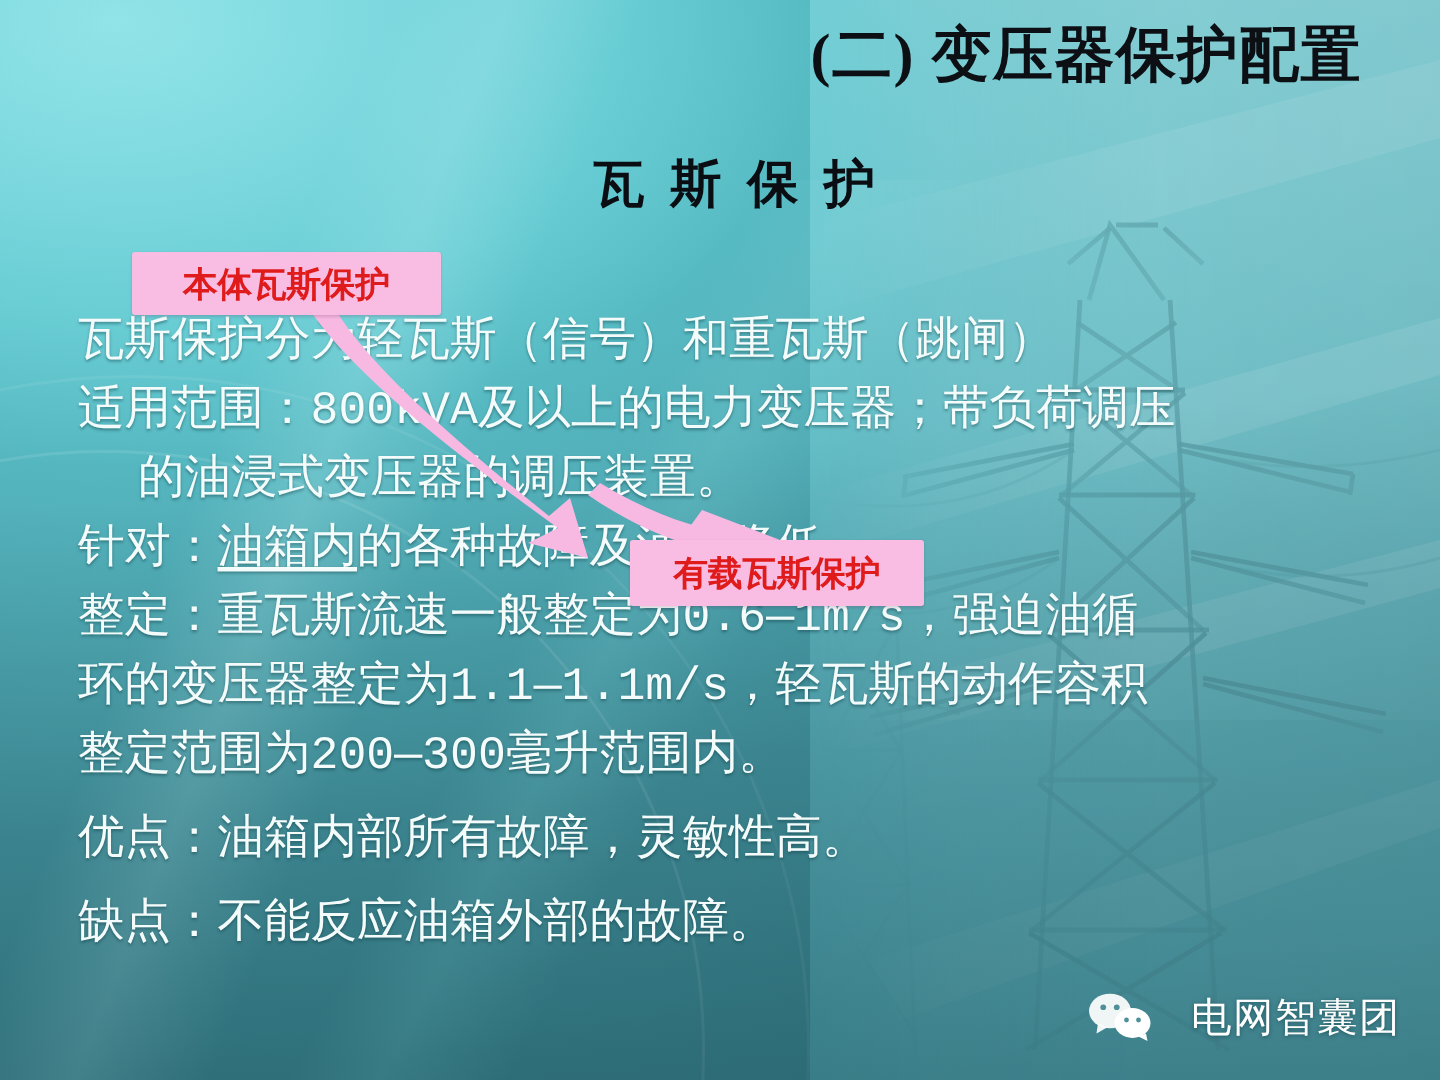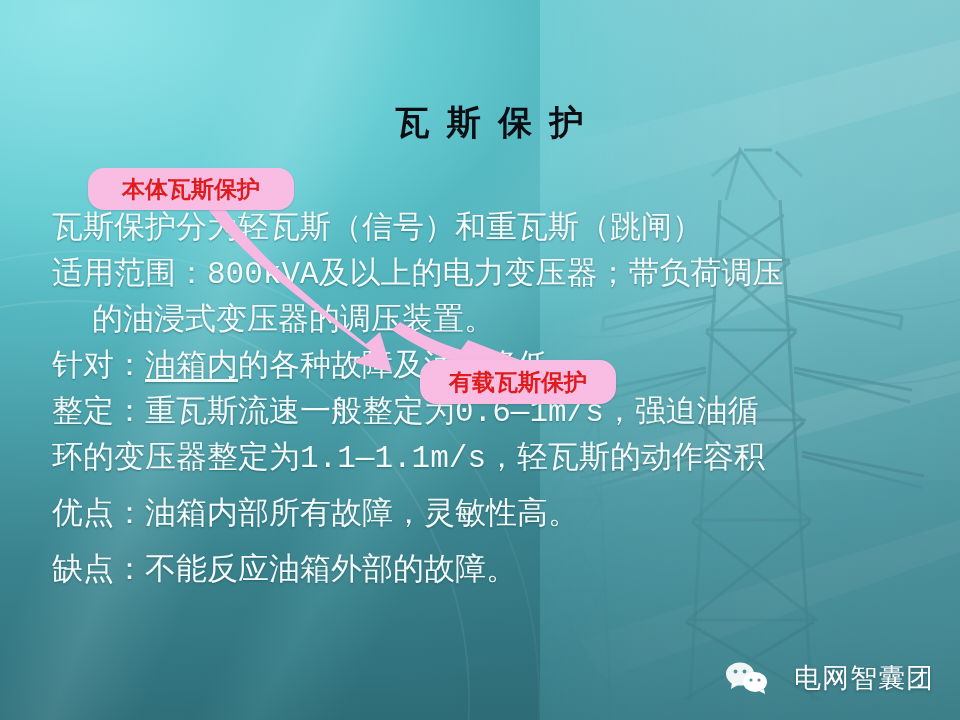--- a/index.html
+++ b/index.html
@@ -90,21 +90,21 @@
   }
   #body-text .ln{display:block;height:46px;}
   #body-text .ln.indent{padding-left:40px;}
   #body-text .ln.gap{margin-top:10px;}
   #body-text .ul{text-decoration:underline;text-underline-offset:4px;}
 
   
   .callout{
     position:absolute;
     background:#f9bde4;
-    border-radius:16px;
+    border-radius:2px;
     color:#e01b1b;
     font-family:"Liberation Sans","DejaVu Sans",sans-serif;
     font-weight:700;font-size:23px;
     display:flex;align-items:center;justify-content:center;
     letter-spacing:0px;
     white-space:nowrap;
     box-shadow:0 1px 2px rgba(90,30,70,.18);
   }
   #callout-1{left:88px;top:168px;width:206px;height:42px;}
   #callout-2{left:420px;top:360px;width:196px;height:44px;}
@@ -204,32 +204,34 @@
       <rect x="0" y="0" width="420" height="720" fill="#6fb9c2" opacity=".34"></rect>
       <rect x="0" y="480" width="420" height="240" fill="#478d98" opacity=".30"></rect>
     </svg>
   </div>
   <div class="bg-photo-tint"></div>
 
   <div class="bg-layer bg-shade"></div>
 
   <div class="content">
 
+    <div id="title">(二) 变压器保护配置</div>
 
     <div id="subtitle">
       <span>瓦</span><span class="sp"></span><span>斯</span><span class="sp"></span><span>保</span><span class="sp"></span><span>护</span>
     </div>
 
     <div id="body-text">
       <span class="ln">瓦斯保护分为轻瓦斯（信号）和重瓦斯（跳闸）</span>
       <span class="ln">适用范围：800kVA及以上的电力变压器；带负荷调压</span>
       <span class="ln indent">的油浸式变压器的调压装置。</span>
       <span class="ln" id="line-underlined">针对：<span class="ul">油箱内</span>的各种故障及油面降低。</span>
       <span class="ln">整定：重瓦斯流速一般整定为0.6—1m/s，强迫油循</span>
       <span class="ln">环的变压器整定为1.1—1.1m/s，轻瓦斯的动作容积</span>
+      <span class="ln">整定范围为200—300毫升范围内。</span>
       <span class="ln gap">优点：油箱内部所有故障，灵敏性高。</span>
       <span class="ln gap">缺点：不能反应油箱外部的故障。</span>
     </div>
 
     <div class="arrow" style="left:0;top:0;width:960px;height:720px;">
       <svg viewBox="0 0 960 720" width="960" height="720" aria-hidden="true">
 
         <path d="M206 206 C 236 250, 300 300, 372 352 L 352 362 L 392 372 L 380 332 L 366 344 C 296 288, 240 238, 220 200 Z" fill="#f7b9e2" stroke="none"></path>
 
         <path d="M400 322 C 440 346, 470 354, 500 358 L 500 372 C 462 368, 424 352, 392 330 Z" fill="#f7b9e2" stroke="none"></path>

